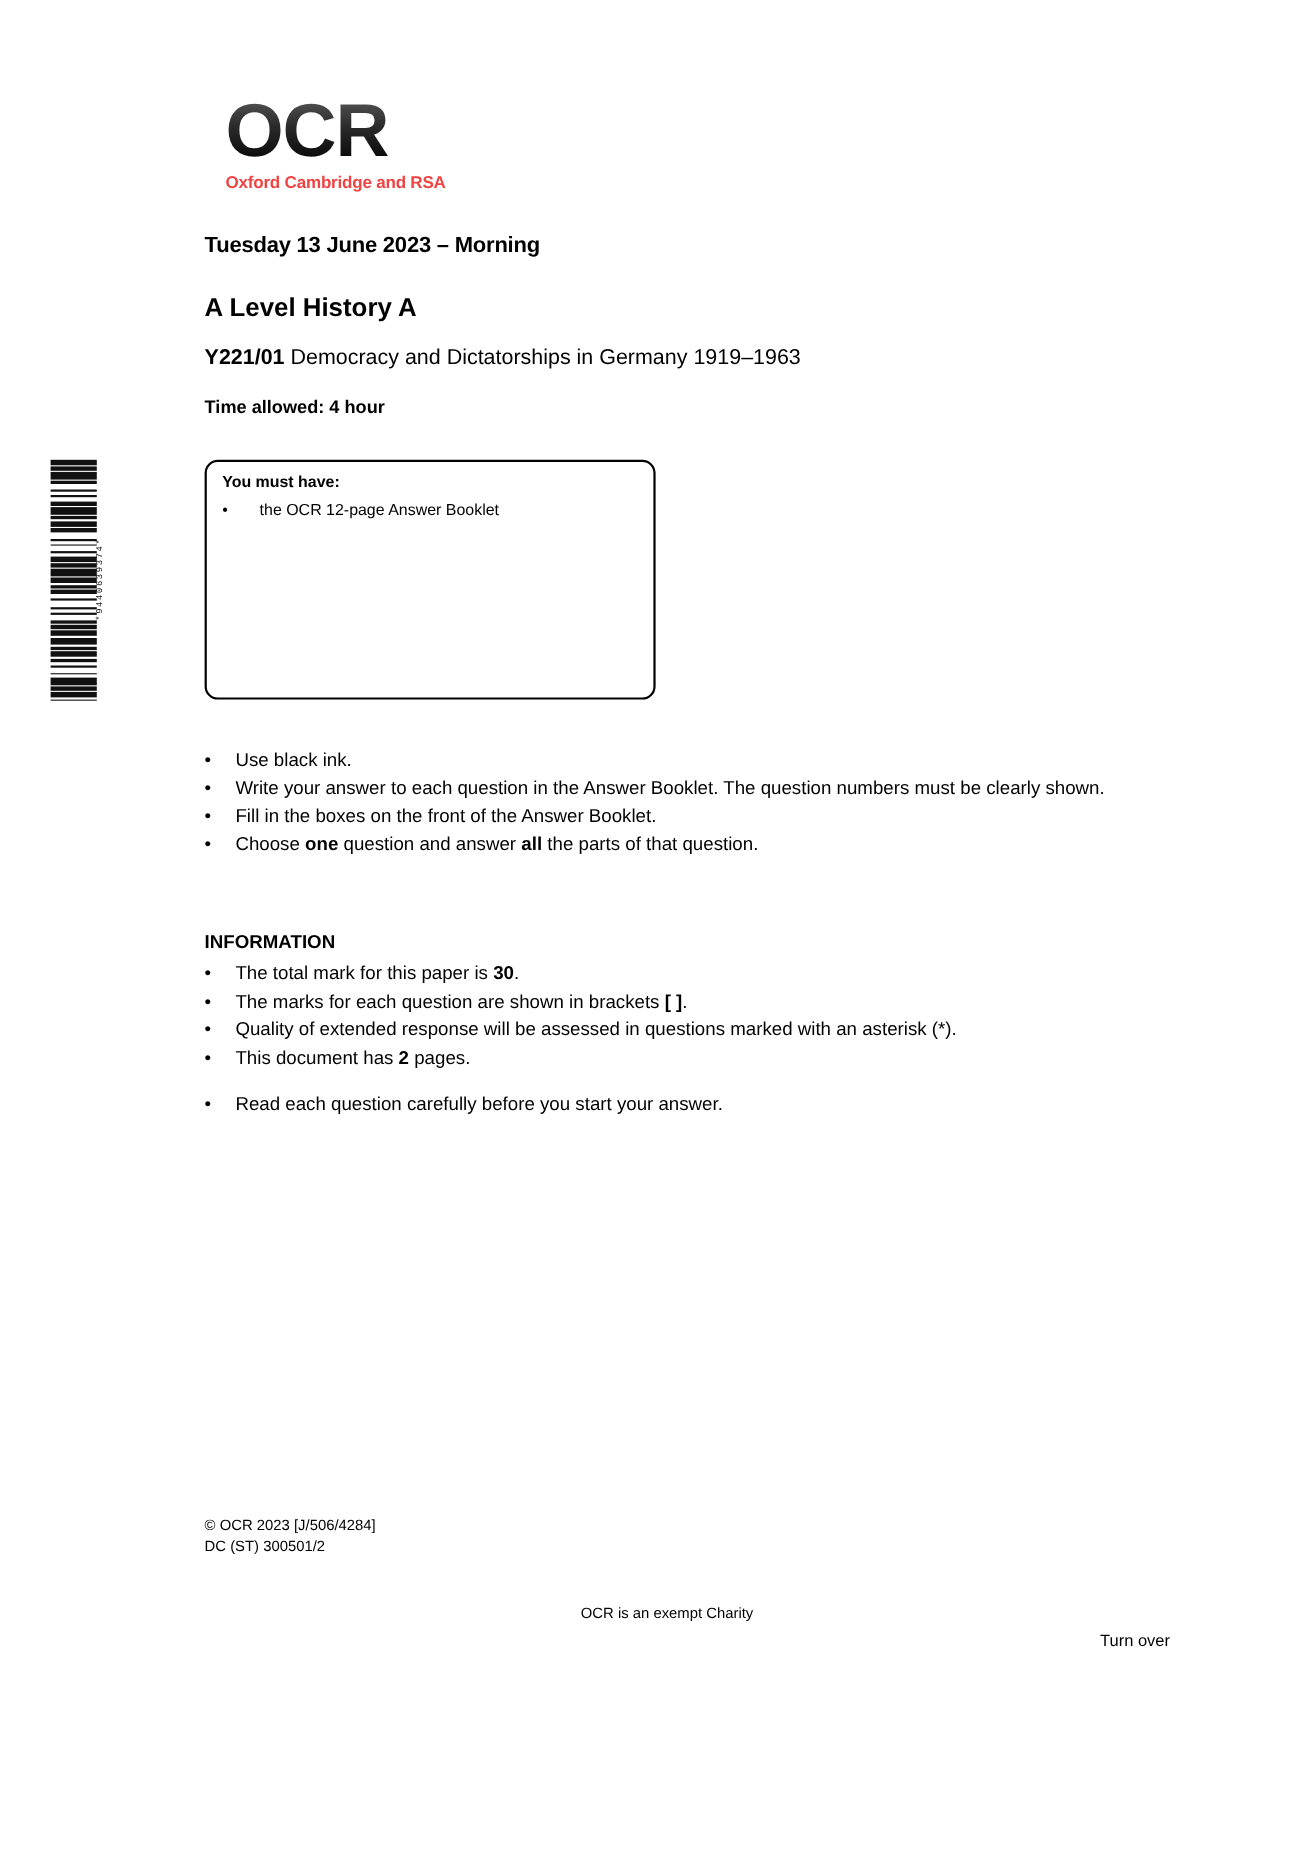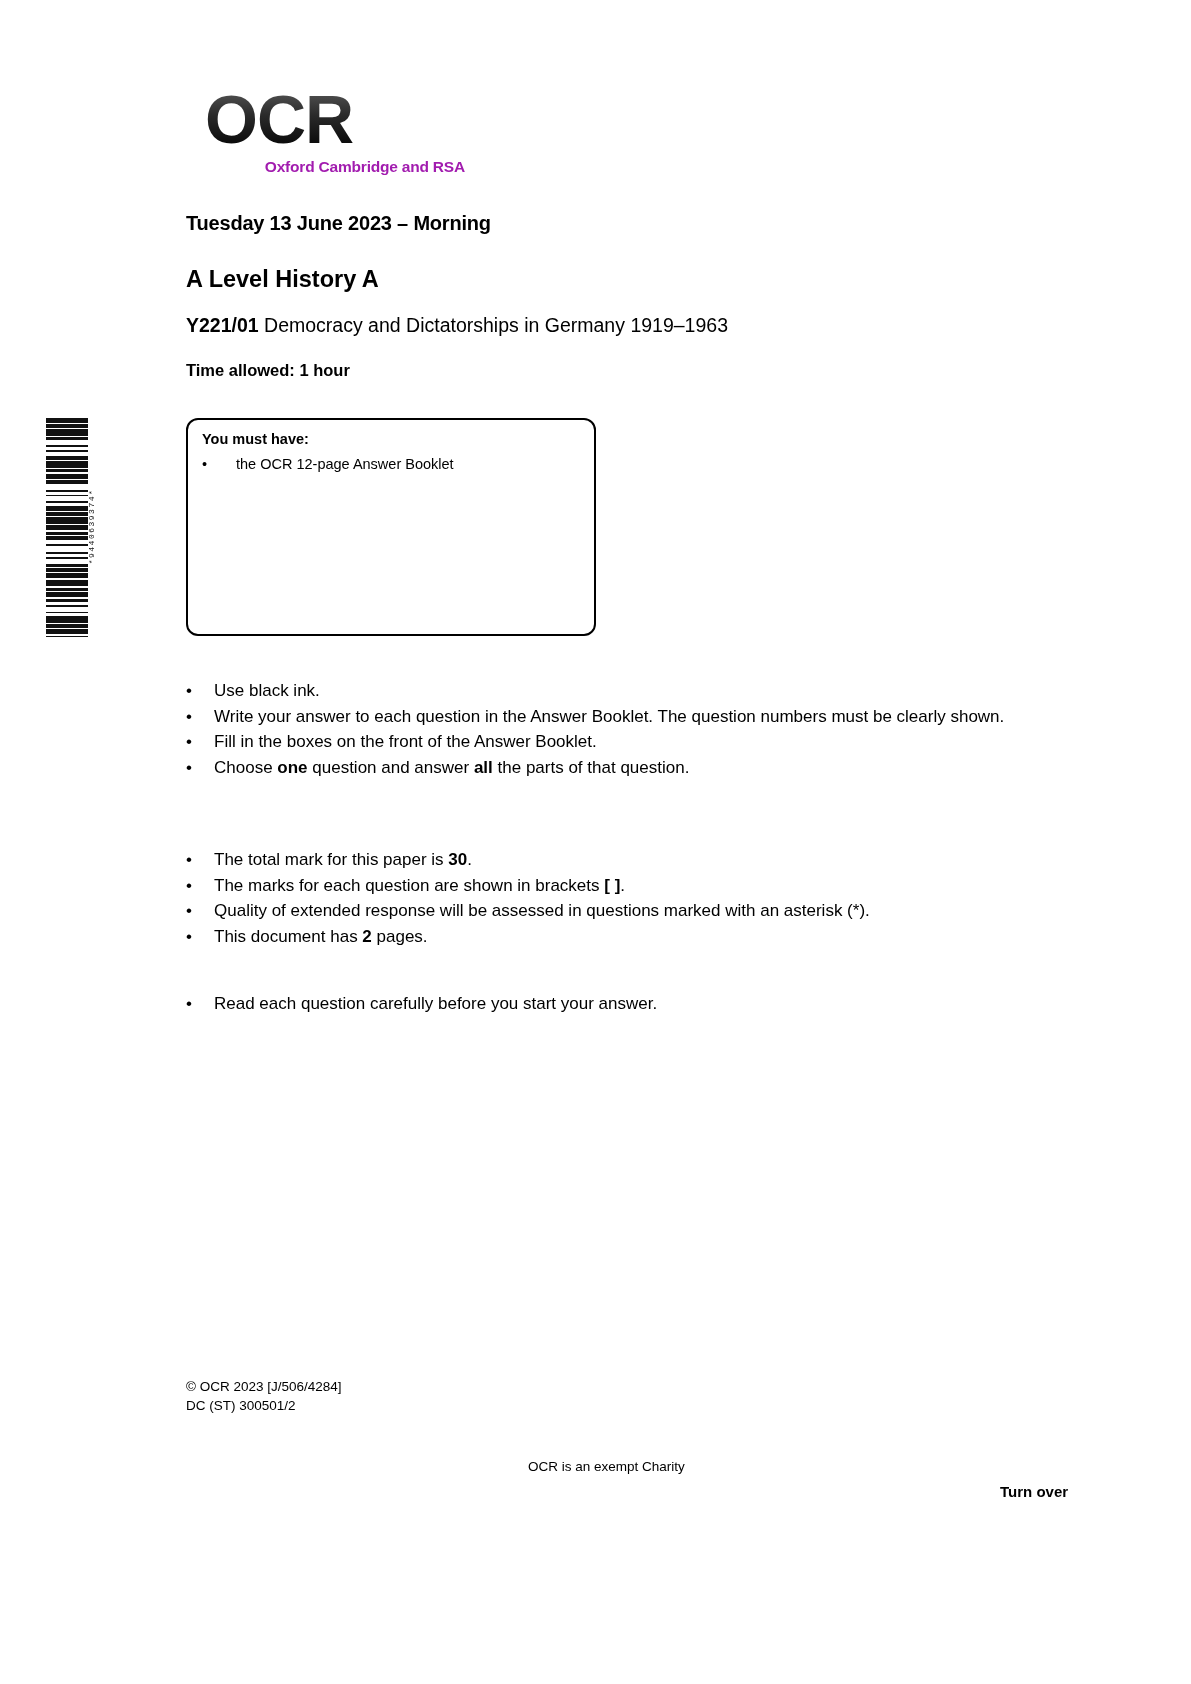--- a/index.html
+++ b/index.html
@@ -75,22 +75,21 @@
     background: linear-gradient(180deg, #5d5d5d 0%, #2a2a2a 45%, #000000 100%);
     -webkit-background-clip: text;
     background-clip: text;
     -webkit-text-fill-color: transparent;
   }
   .logo-sub {
     margin-top: 4px;
     font-size: 15.5px;
     font-weight: bold;
     letter-spacing: -0.2px;
-    color: #a21caf;
-    text-align: right;
+    color: #ef4444;
   }
 
   
   .doc-title {
     position: absolute;
     left: 186px;
     top: 212px;
     font-size: 20px;
     font-weight: bold;
     letter-spacing: -0.2px;
@@ -196,21 +195,21 @@
     position: absolute;
     left: 528px;
     top: 1459px;
     font-size: 13.5px;
   }
   .footer-right {
     position: absolute;
     left: 1000px;
     top: 1483px;
     font-size: 15px;
-    font-weight: bold;
+    font-weight: normal;
   }
 </style>
 </head>
 <body>
 
 <div class="page">
 
   <div class="barcode-wrap">
     <div class="barcode" id="barcode-bars">
         <div class="bar" style="top: 0px; height: 4.8px;"></div>
@@ -257,21 +256,21 @@
     <div class="logo-text">OCR</div>
     <div class="logo-sub">Oxford Cambridge and RSA</div>
   </div>
 
   <div class="doc-title">Tuesday 13 June 2023 – Morning</div>
   <div class="doc-subject">A Level History A</div>
   <div class="doc-unit">
     <span class="code">Y221/01</span>
     <span>Democracy and Dictatorships in Germany 1919–1963</span>
   </div>
-  <div class="doc-time">Time allowed: 1 hour</div>
+  <div class="doc-time">Time allowed: 4 hour</div>
 
   <div class="musthave-box">
     <div class="musthave-title">You must have:</div>
     <div class="musthave-list">
       <div class="row">
         <span class="bullet">•</span>
         <span class="txt">the OCR 12-page Answer Booklet</span>
       </div>
     </div>
   </div>
@@ -291,20 +290,21 @@
         <span class="txt">Fill in the boxes on the front of the Answer Booklet.</span>
       </div>
       <div class="row">
         <span class="bullet">•</span>
         <span class="txt" id="instr-choose">Choose <b>one</b> question and answer <b>all</b> the parts of that question.</span>
       </div>
     </div>
   </div>
 
   <div class="section" id="information">
+    <div class="section-head">INFORMATION</div>
     <div class="bullets">
       <div class="row">
         <span class="bullet">•</span>
         <span class="txt" id="info-total">The total mark for this paper is <b>30</b>.</span>
       </div>
       <div class="row">
         <span class="bullet">•</span>
         <span class="txt" id="info-marks">The marks for each question are shown in brackets <b>[  ]</b>.</span>
       </div>
       <div class="row">

